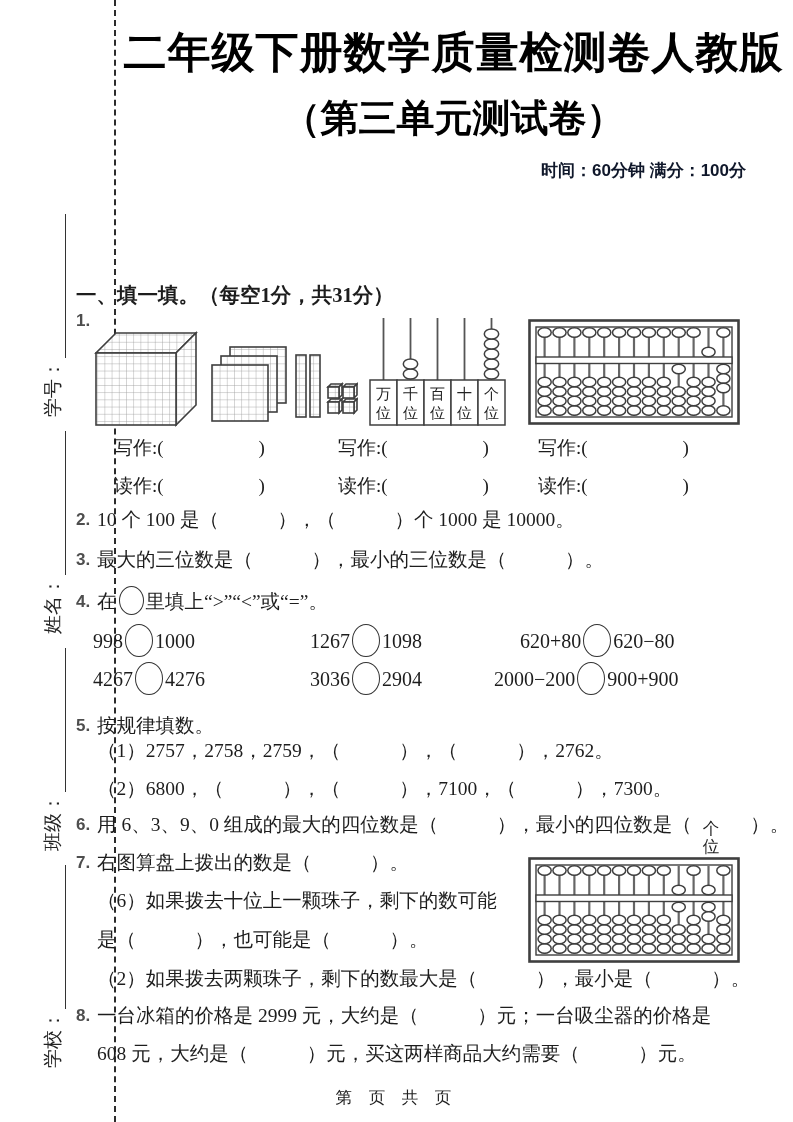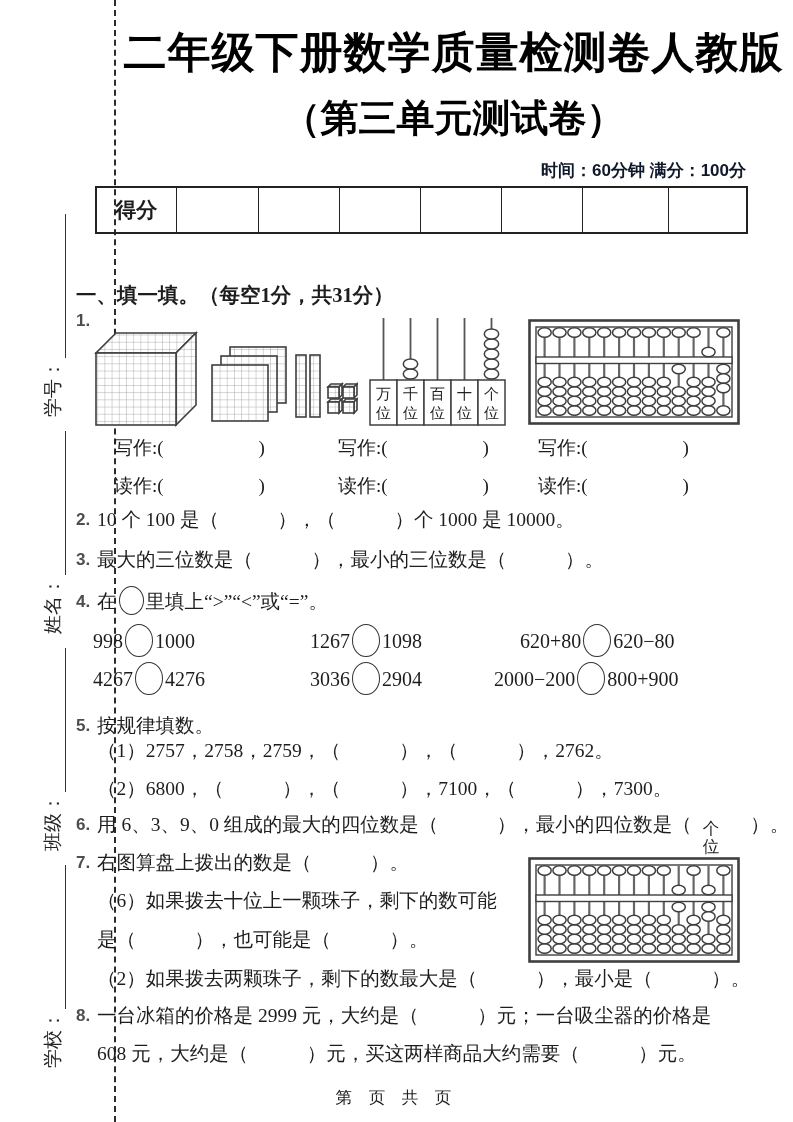--- a/index.html
+++ b/index.html
@@ -84,30 +84,20 @@
     <col style="width:80px">
       <col style="width:82px">
       <col style="width:81px">
       <col style="width:81px">
     <col style="width:81px">
       <col style="width:81px">
       <col style="width:86px">
       <col style="width:79px">
   </colgroup>
   <tbody>
-  <tr>
-    <td class="lab">得分</td>
-    <td></td>
-    <td></td>
-    <td></td>
-    <td></td>
-    <td></td>
-    <td></td>
-    <td></td>
-  </tr>
 </tbody>
   </table>
 
 <div class="main">
   <div class="qline sec-head abs" style="top:0">一、填一填。（每空1分，共31分）</div>
 
   <div class="qline abs" style="top:26px">
     <span class="qnum">1.</span>
   </div>
   <div class="fig" style="left:14px;top:30px"><svg width="268" height="118" viewBox="0 0 268 118">
@@ -286,21 +276,21 @@
   </div>
 
   <div class="qline abs" style="top:303px">
     <span class="qnum">4.</span><span>在</span><span class="circle sm"></span><span>里填上“&gt;”“&lt;”或“=”。</span>
   </div>
   <span class="pair" style="left:17px;top:341px"><span>998</span><span class="circle"></span><span>1000</span></span>
   <span class="pair" style="left:234px;top:341px"><span>1267</span><span class="circle"></span><span>1098</span></span>
   <span class="pair" style="left:444px;top:341px"><span>620+80</span><span class="circle"></span><span>620−80</span></span>
   <span class="pair" style="left:17px;top:379px"><span>4267</span><span class="circle"></span><span>4276</span></span>
   <span class="pair" style="left:234px;top:379px"><span>3036</span><span class="circle"></span><span>2904</span></span>
-  <span class="pair" style="left:418px;top:379px"><span>2000−200</span><span class="circle"></span><span>800+900</span></span>
+  <span class="pair" style="left:418px;top:379px"><span>2000−200</span><span class="circle"></span><span>900+900</span></span>
 
   <div class="qline abs" style="top:431px">
     <span class="qnum">5.</span><span>按规律填数。</span>
   </div>
   <div class="qline abs indent" style="top:456px">（1）2757，2758，2759，（　　　），（　　　），2762。</div>
   <div class="qline abs indent" style="top:494px">（2）6800，（　　　），（　　　），7100，（　　　），7300。</div>
 
   <div class="qline abs" style="top:530px">
     <span class="qnum">6.</span><span>用 6、3、9、0 组成的最大的四位数是（　　　），最小的四位数是（　　　）。</span>
   </div>

